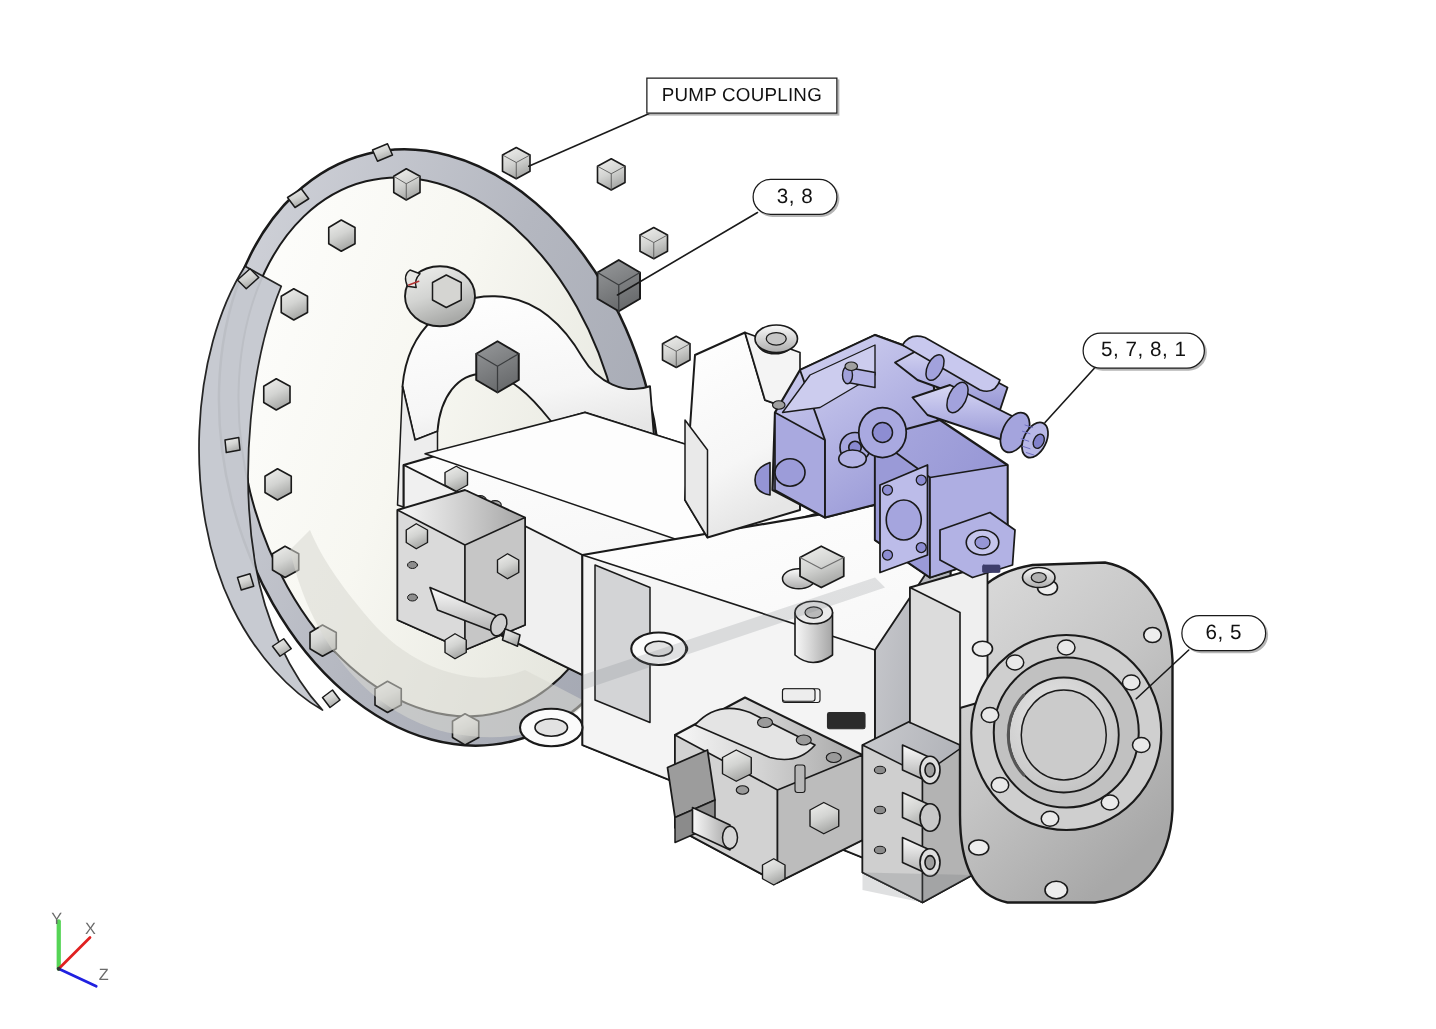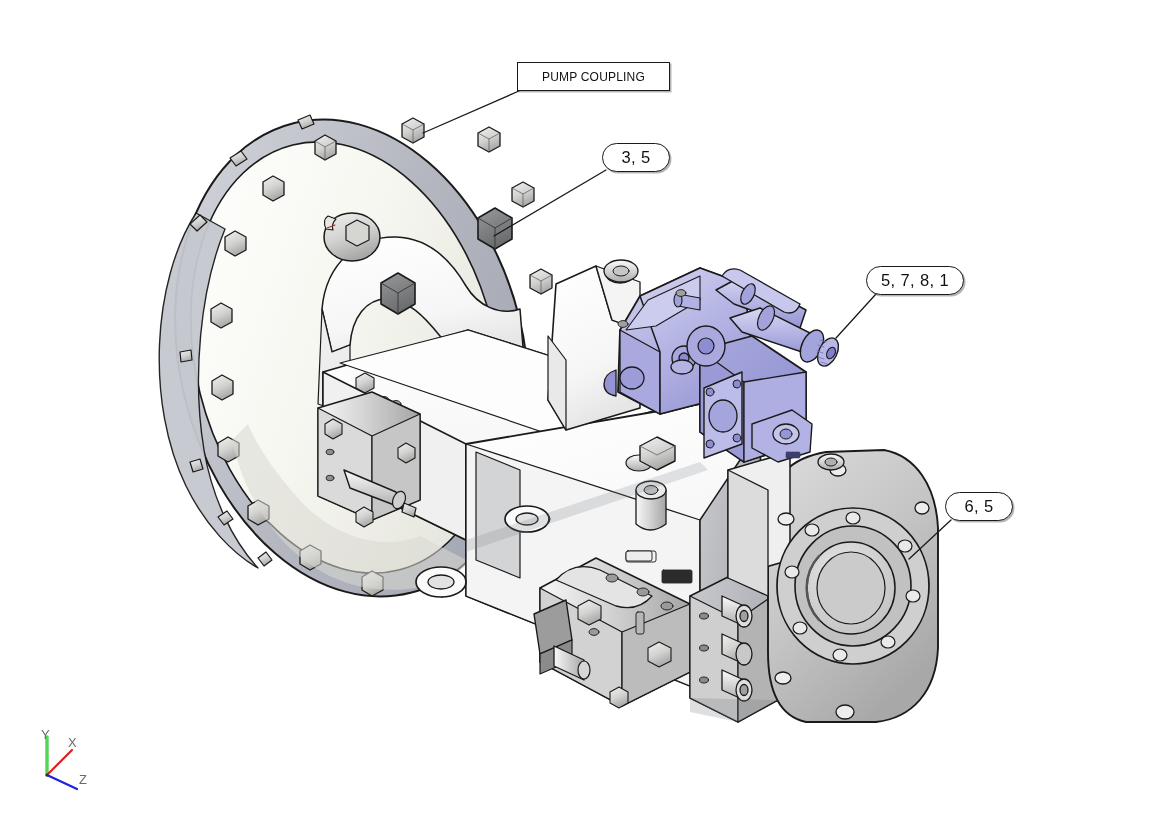--- a/index.html
+++ b/index.html
@@ -16,21 +16,21 @@
   .callout{
     position:absolute;
     background:#ffffff;
     border:1.4px solid #1a1a1a;
     color:#111111;
     display:flex;align-items:center;justify-content:center;
     white-space:nowrap;
     box-sizing:border-box;
     box-shadow:1.5px 1.5px 0 rgba(90,90,90,.45);
   }
-  .callout.rect{ font-size:12px; letter-spacing:.2px; padding:0 9px; }
+  .callout.rect{ font-size:15px; letter-spacing:.2px; padding:0 9px; }
   .callout.pill{ border-radius:999px; font-size:16.5px; letter-spacing:.4px; padding:0 10px; }
 
   
   .axis-label{
     position:absolute;font-size:13px;color:#6b6b6b;
     font-family:"Liberation Sans","DejaVu Sans",sans-serif;
     user-select:none;
   }
 </style>
 </head>
@@ -447,21 +447,21 @@
       <line x1="876" y1="294" x2="836" y2="338"></line>
       <line x1="951" y1="520" x2="909" y2="559"></line>
     </g>
   </svg>
 
   <div class="callout rect" style="left:517px;top:62px;width:153px;height:29px;">
     <span>PUMP COUPLING</span>
   </div>
 
   <div class="callout pill" style="left:602px;top:143px;width:68px;height:29px;">
-    <span>3, 5</span>
+    <span>3, 8</span>
   </div>
 
   <div class="callout pill" style="left:866px;top:266px;width:98px;height:29px;justify-content:center;">
     <span>5, 7, 8, 1</span>
   </div>
 
   <div class="callout pill" style="left:945px;top:492px;width:68px;height:29px;">
     <span>6, 5</span>
   </div>
 

